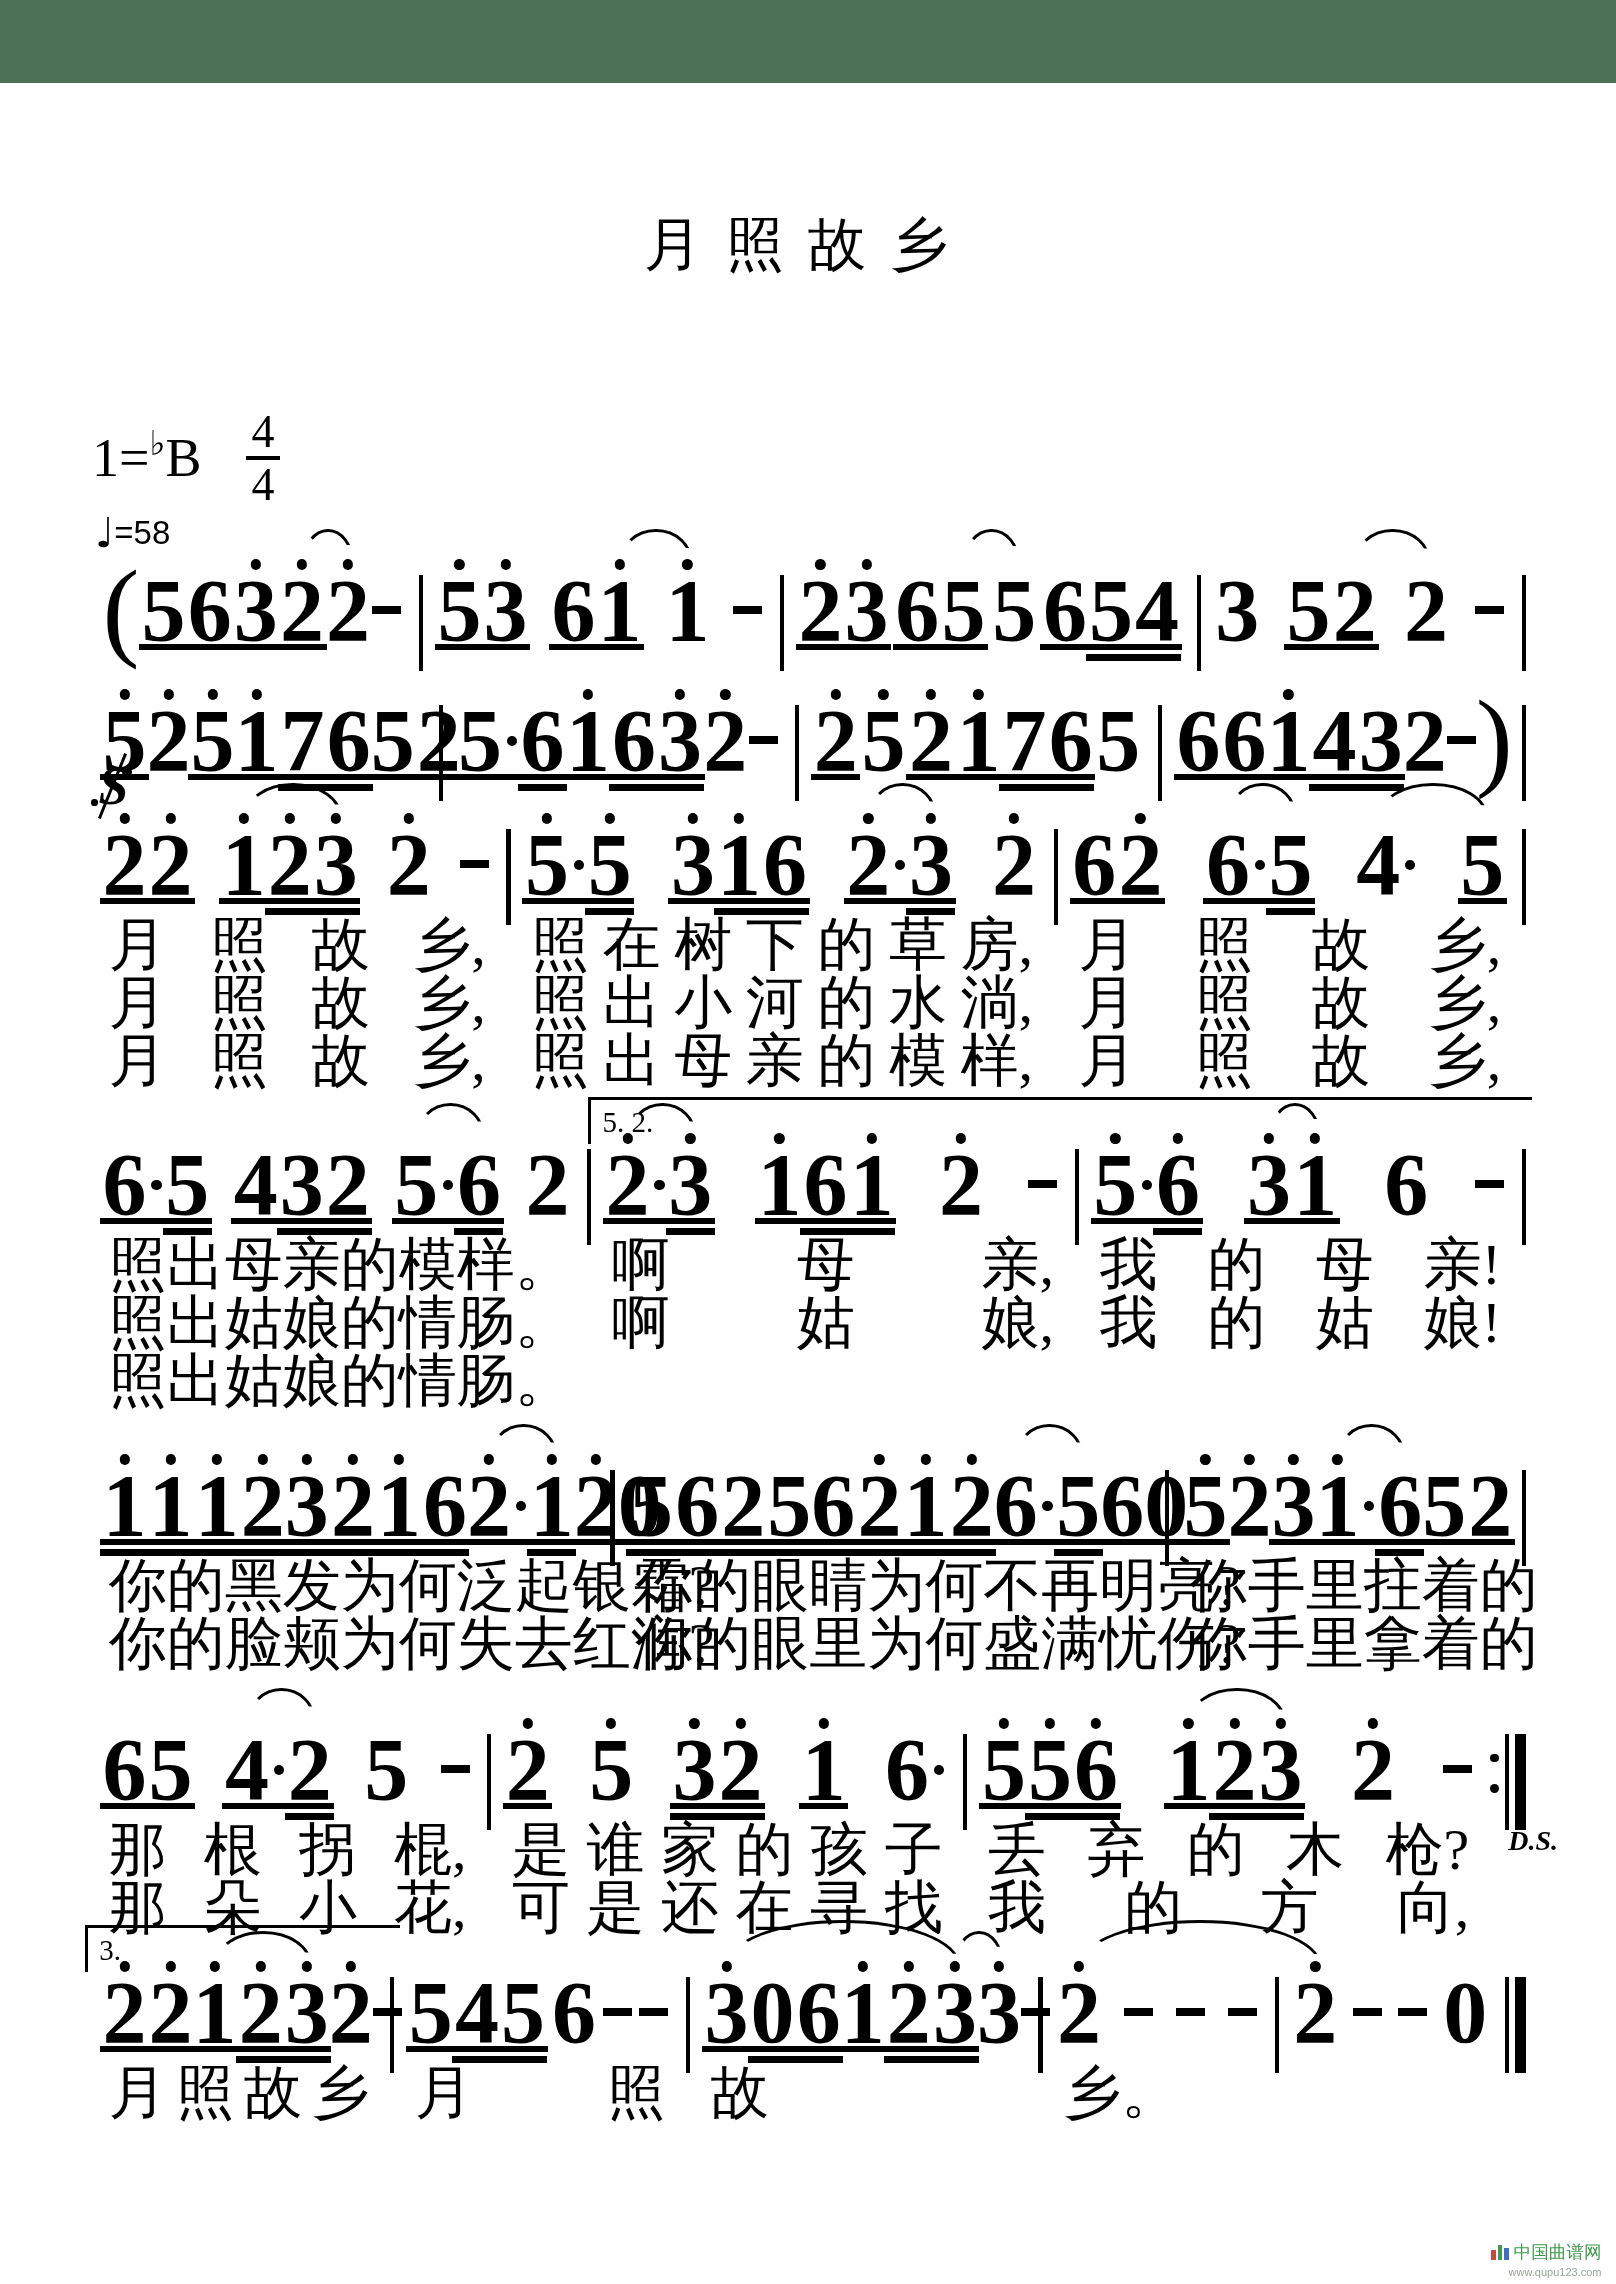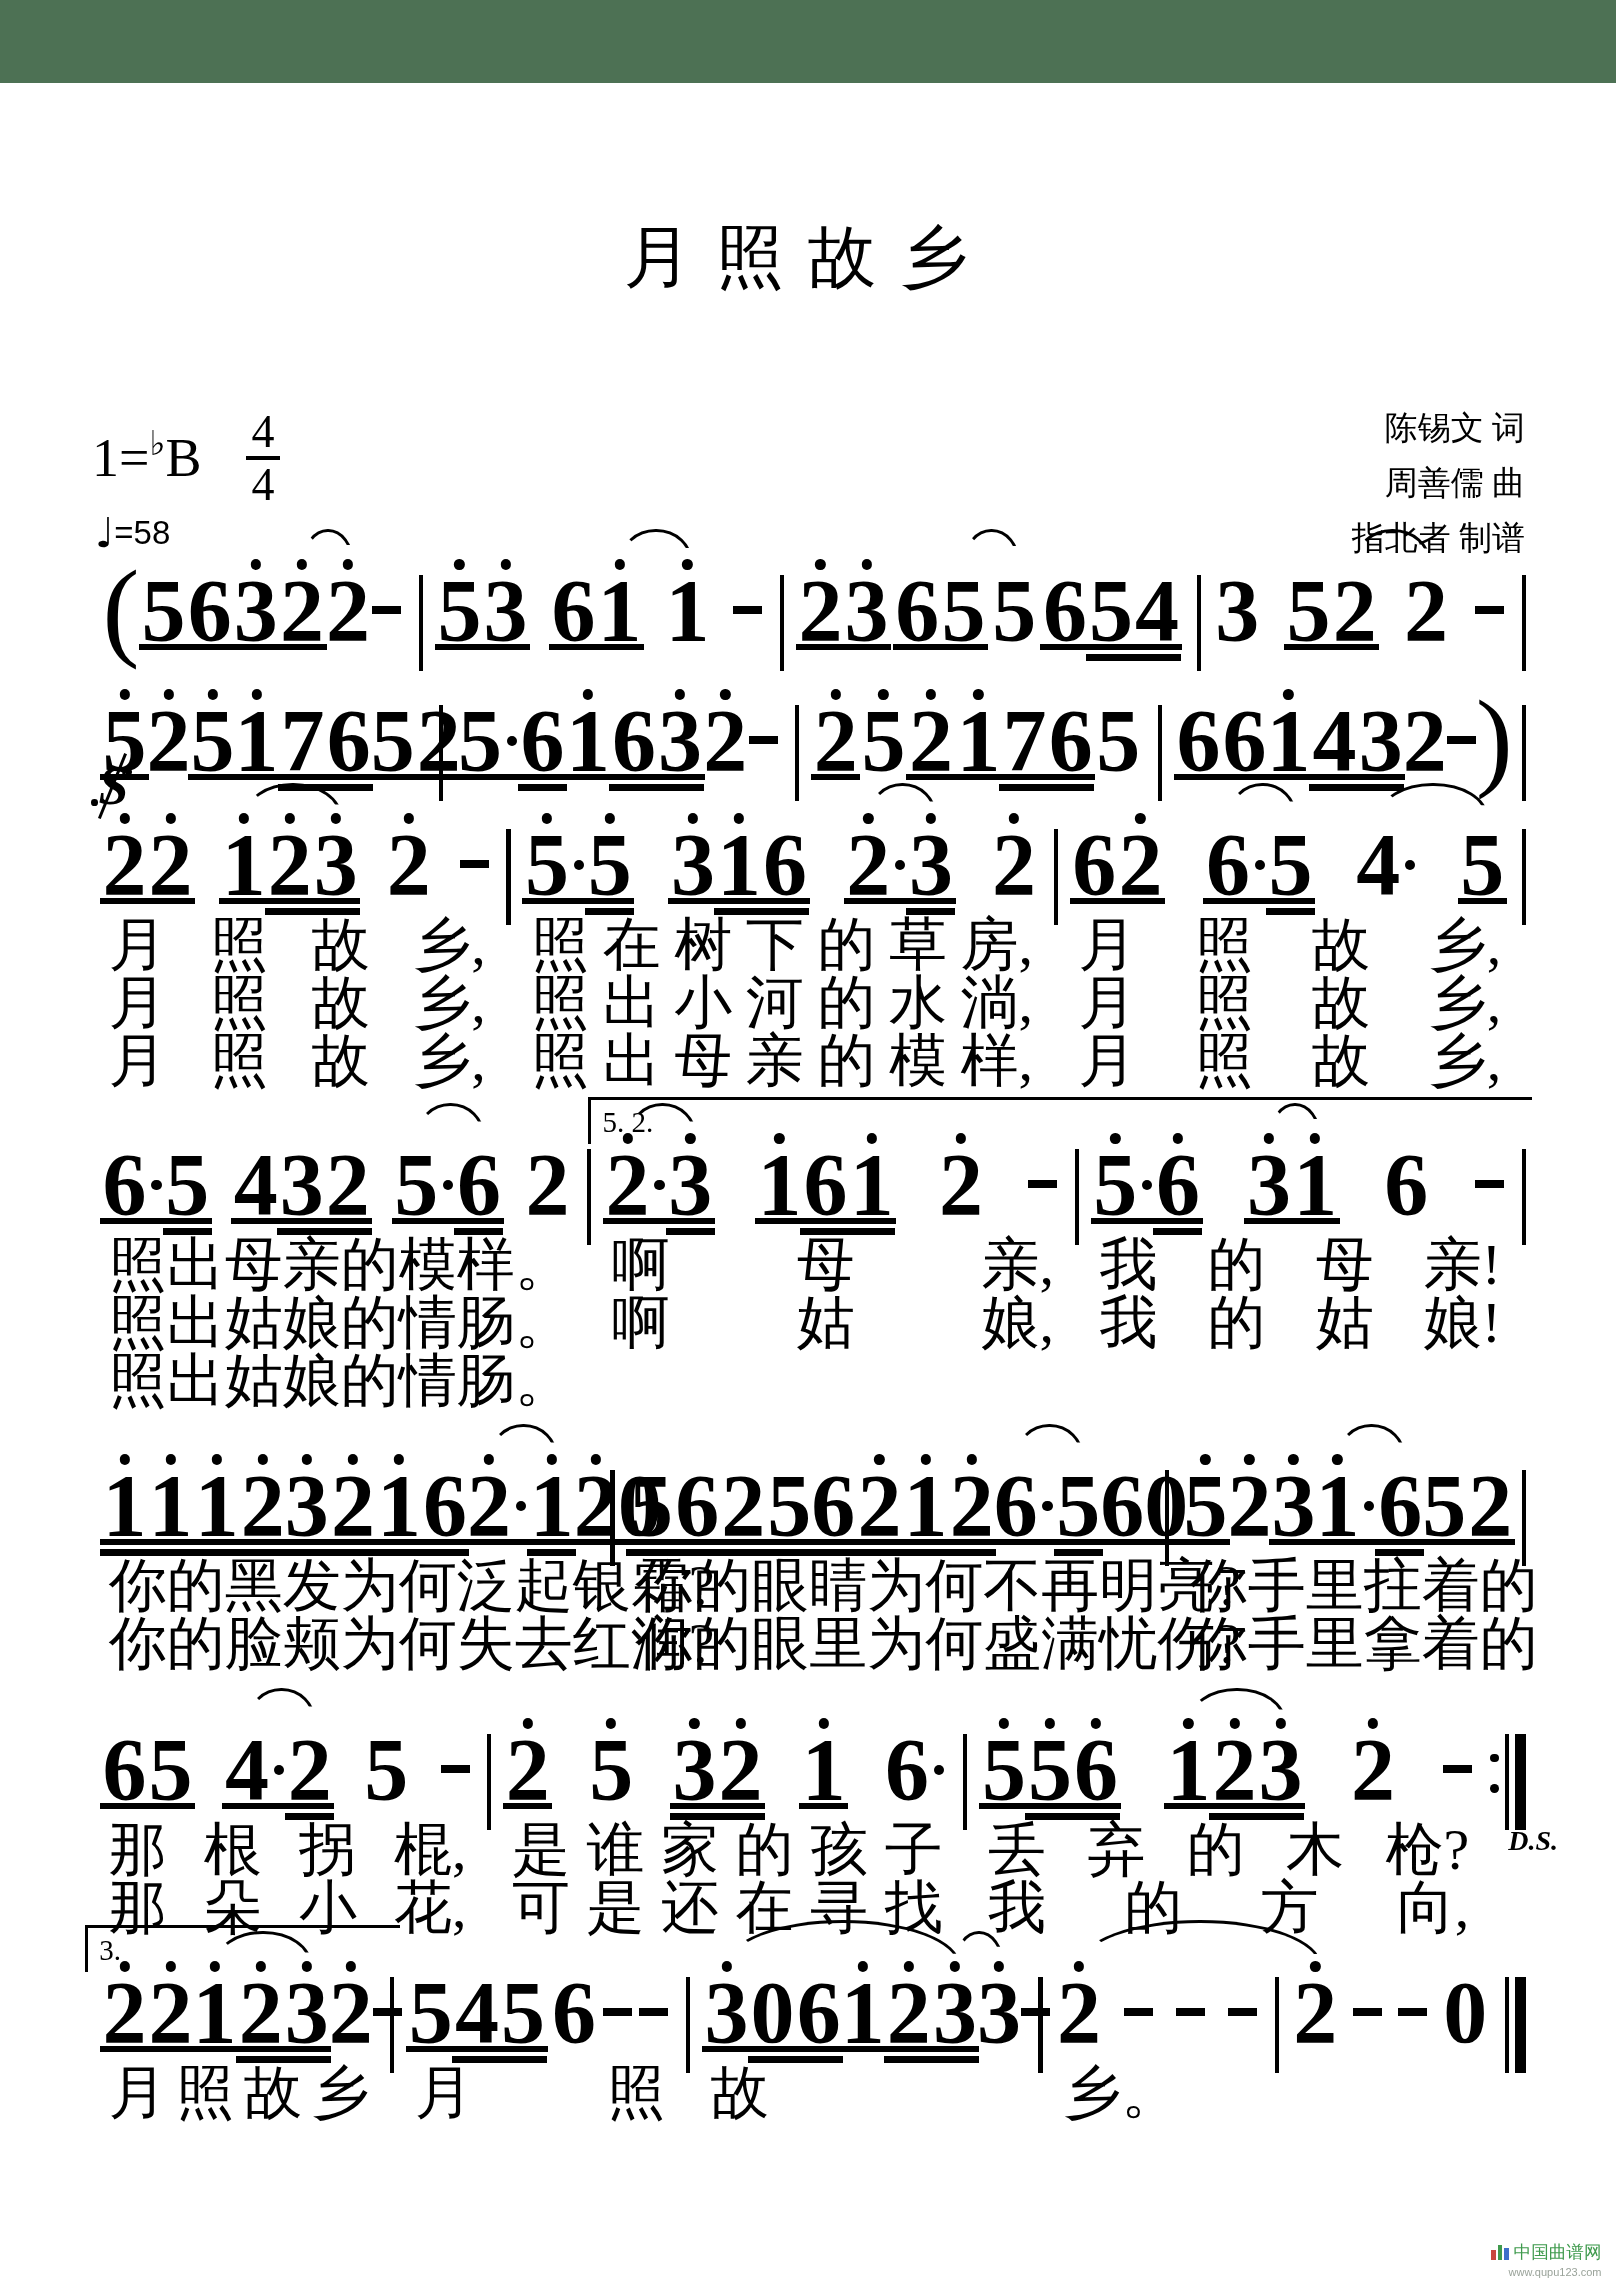--- a/index.html
+++ b/index.html
@@ -1,20 +1,20 @@
 <!DOCTYPE html>
 <html style="font-size:8.3px"><head>
 <meta charset="utf-8">
 <style>
   html,body{margin:0;padding:0;background:#fff;}
   .page{position:relative;width:1616px;height:2284px;background:#fff;overflow:hidden;
         font-family:"Liberation Serif",serif;color:#000;}
   .topbar{position:absolute;left:0;top:0;right:0;height:83px;background:#4d7154;}
   .title{position:absolute;left:0;top:174px;width:100%;text-align:center;
-         font-size:68px;line-height:1.1;letter-spacing:24px;font-weight:400;}
+         font-size:58px;line-height:1.1;letter-spacing:24px;font-weight:400;}
   .subtitle{position:absolute;left:0;top:335px;width:100%;text-align:center;
             font-size:48px;letter-spacing:5.2px;}
   .keyblock{position:absolute;left:92px;top:408px;font-size:54px;white-space:nowrap;}
   .keyblock sup{font-size:34px;vertical-align:20.7px;font-family:"DejaVu Sans",sans-serif;}
   .ts{display:inline-block;vertical-align:-24px;margin-left:31px;text-align:center;}
   .ts b{display:block;font-weight:400;font-size:46px;line-height:47px;}
   .ts i{display:block;width:34px;height:3.6px;background:#000;margin:1px auto;}
   .tempo{position:absolute;left:95px;top:509px;font-size:33px;font-family:"Liberation Sans",sans-serif;}
   .tempo .glyph{font-family:"DejaVu Sans",sans-serif;font-size:41px;vertical-align:-3.1px;}
   .credits{position:absolute;right:91px;top:401px;text-align:right;font-size:33px;line-height:55px;}
@@ -72,25 +72,20 @@
   <div class="topbar" style="background: rgb(77, 113, 84);"></div>
   <h1 class="title">月照故乡</h1>
 
   <div class="keyblock">
     <span>1=</span><sup>♭</sup><span>B</span>
     <span class="ts"><b>4</b><i></i><b>4</b></span>
   </div>
   <div class="tempo">
     <span class="glyph">♩</span><span>=58</span>
   </div>
-  <div class="credits">
-    <div>陈锡文 词</div>
-    <div>周善儒 曲</div>
-    <div>指北者 制谱</div>
-  </div>
 
   <div class="score">
       <div class="sys" style="top: 579px;">
         <div class="mrow">
           <div class="meas" style="flex: 647 1 0px;">
             <div class="notes">
               <span class="paren">(</span>
               <span class="grp u1">
                 <span class="nt">5</span>
                 <span class="nt">6</span>

